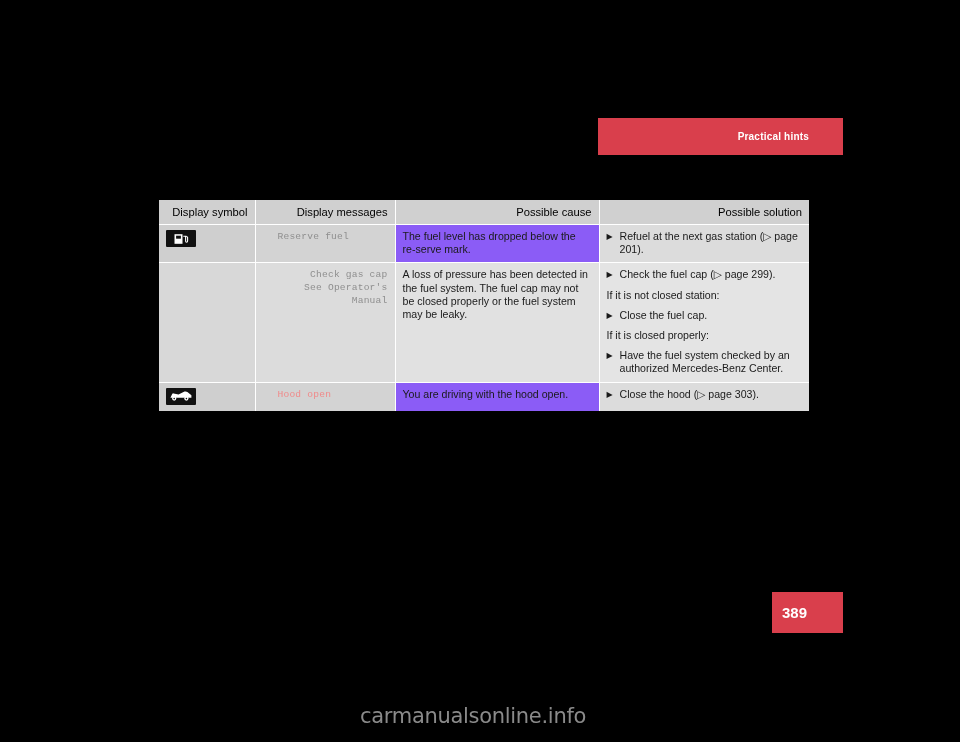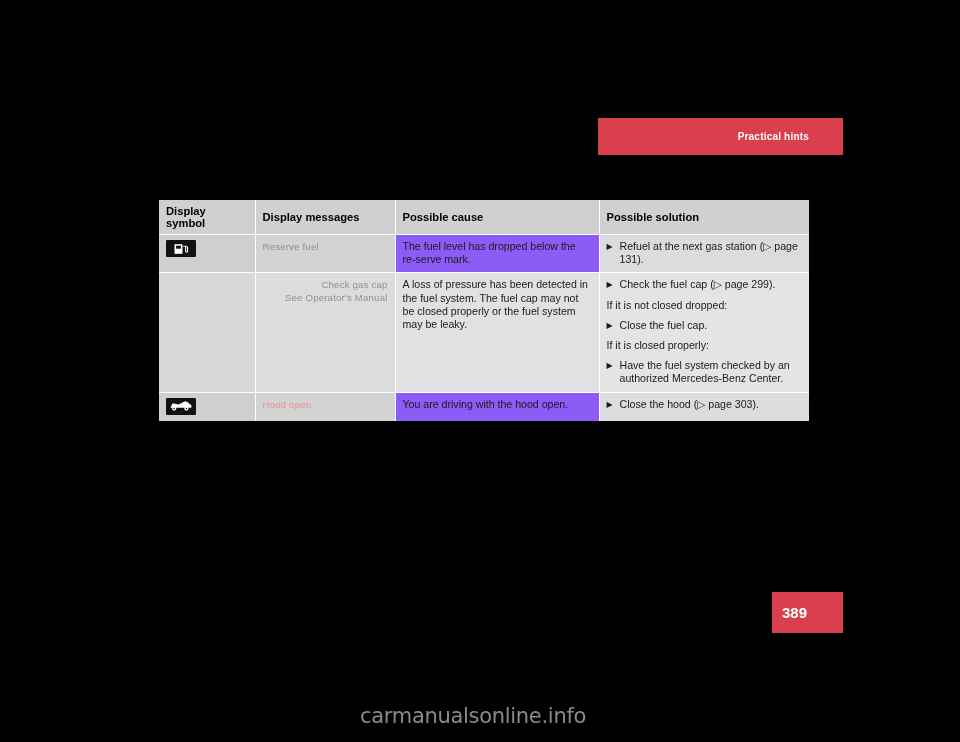--- a/index.html
+++ b/index.html
@@ -45,23 +45,23 @@
     table-layout: fixed;
     background: #dedede;
   }
   #symbol-table col.c-symbol  { width: 96px; }
   #symbol-table col.c-message { width: 140px; }
   #symbol-table col.c-cause   { width: 204px; }
   #symbol-table col.c-solution{ width: 210px; }
 
   #symbol-table th {
     background: #d0d0d0;
-    text-align: left;
+    text-align: right;
     font-size: 11.2px;
-    font-weight: bold;
+    font-weight: normal;
     color: #000000;
     padding: 5px 7px 5px 7px;
     border-right: 1px solid #ffffff;
     vertical-align: middle;
     height: 14px;
   }
   #symbol-table th:last-child { border-right: none; }
 
   #symbol-table td {
     vertical-align: top;
@@ -83,26 +83,27 @@
   tr.row-shade-b td.cell-symbol  { background: #d8d8d8; }
   tr.row-shade-a td.cell-message { background: #d3d3d3; }
   tr.row-shade-b td.cell-message { background: #dcdcdc; text-align: right; }
   tr.row-shade-a td.cell-cause   { background: #8b5cf6; }
   tr.row-shade-b td.cell-cause   { background: #e1e1e1; }
   tr.row-shade-a td.cell-solution{ background: #dcdcdc; }
   tr.row-shade-b td.cell-solution{ background: #e4e4e4; }
 
   
   .msg-text {
-    font-family: Liberation Sans, sans-serif;
+    font-family: Liberation Mono, monospace;
     font-size: 9.6px;
     line-height: 13px;
     color: #8f8f8f;
     white-space: pre-line;
     letter-spacing: 0.2px;
+    margin-left: 15px;
   }
   .msg-text.msg-warn { color: #f08a8a; }
 
   
   .icon-badge {
     width: 30px;
     height: 17px;
     background: #111111;
     display: inline-flex;
     align-items: center;
@@ -201,40 +202,40 @@
         </span>
       </td>
       <td class="cell-message">
         <div class="msg-text">Reserve fuel</div>
       </td>
       <td class="cell-cause">The fuel level has dropped below the re-serve mark.</td>
       <td class="cell-solution">
         <div class="sol-block">
           <div class="sol-item">
             <span class="bullet">▶</span>
-            <span class="sol-text">Refuel at the next gas station (▷ page 131).</span>
+            <span class="sol-text">Refuel at the next gas station (▷ page 201).</span>
           </div>
         </div>
       </td>
     </tr>
 
     <tr class="row-shade-b">
       <td class="cell-symbol">&nbsp;</td>
       <td class="cell-message">
         <div class="msg-text">Check gas cap
 See Operator's Manual</div>
       </td>
       <td class="cell-cause">A loss of pressure has been detected in the fuel system. The fuel cap may not be closed properly or the fuel system may be leaky.</td>
       <td class="cell-solution">
         <div class="sol-block">
           <div class="sol-item">
             <span class="bullet">▶</span>
             <span class="sol-text">Check the fuel cap (▷ page 299).</span>
           </div>
-          <div class="sol-note">If it is not closed dropped:</div>
+          <div class="sol-note">If it is not closed station:</div>
           <div class="sol-item">
             <span class="bullet">▶</span>
             <span class="sol-text">Close the fuel cap.</span>
           </div>
           <div class="sol-note">If it is closed properly:</div>
           <div class="sol-item">
             <span class="bullet">▶</span>
             <span class="sol-text">Have the fuel system checked by an authorized Mercedes-Benz Center.</span>
           </div>
         </div>

